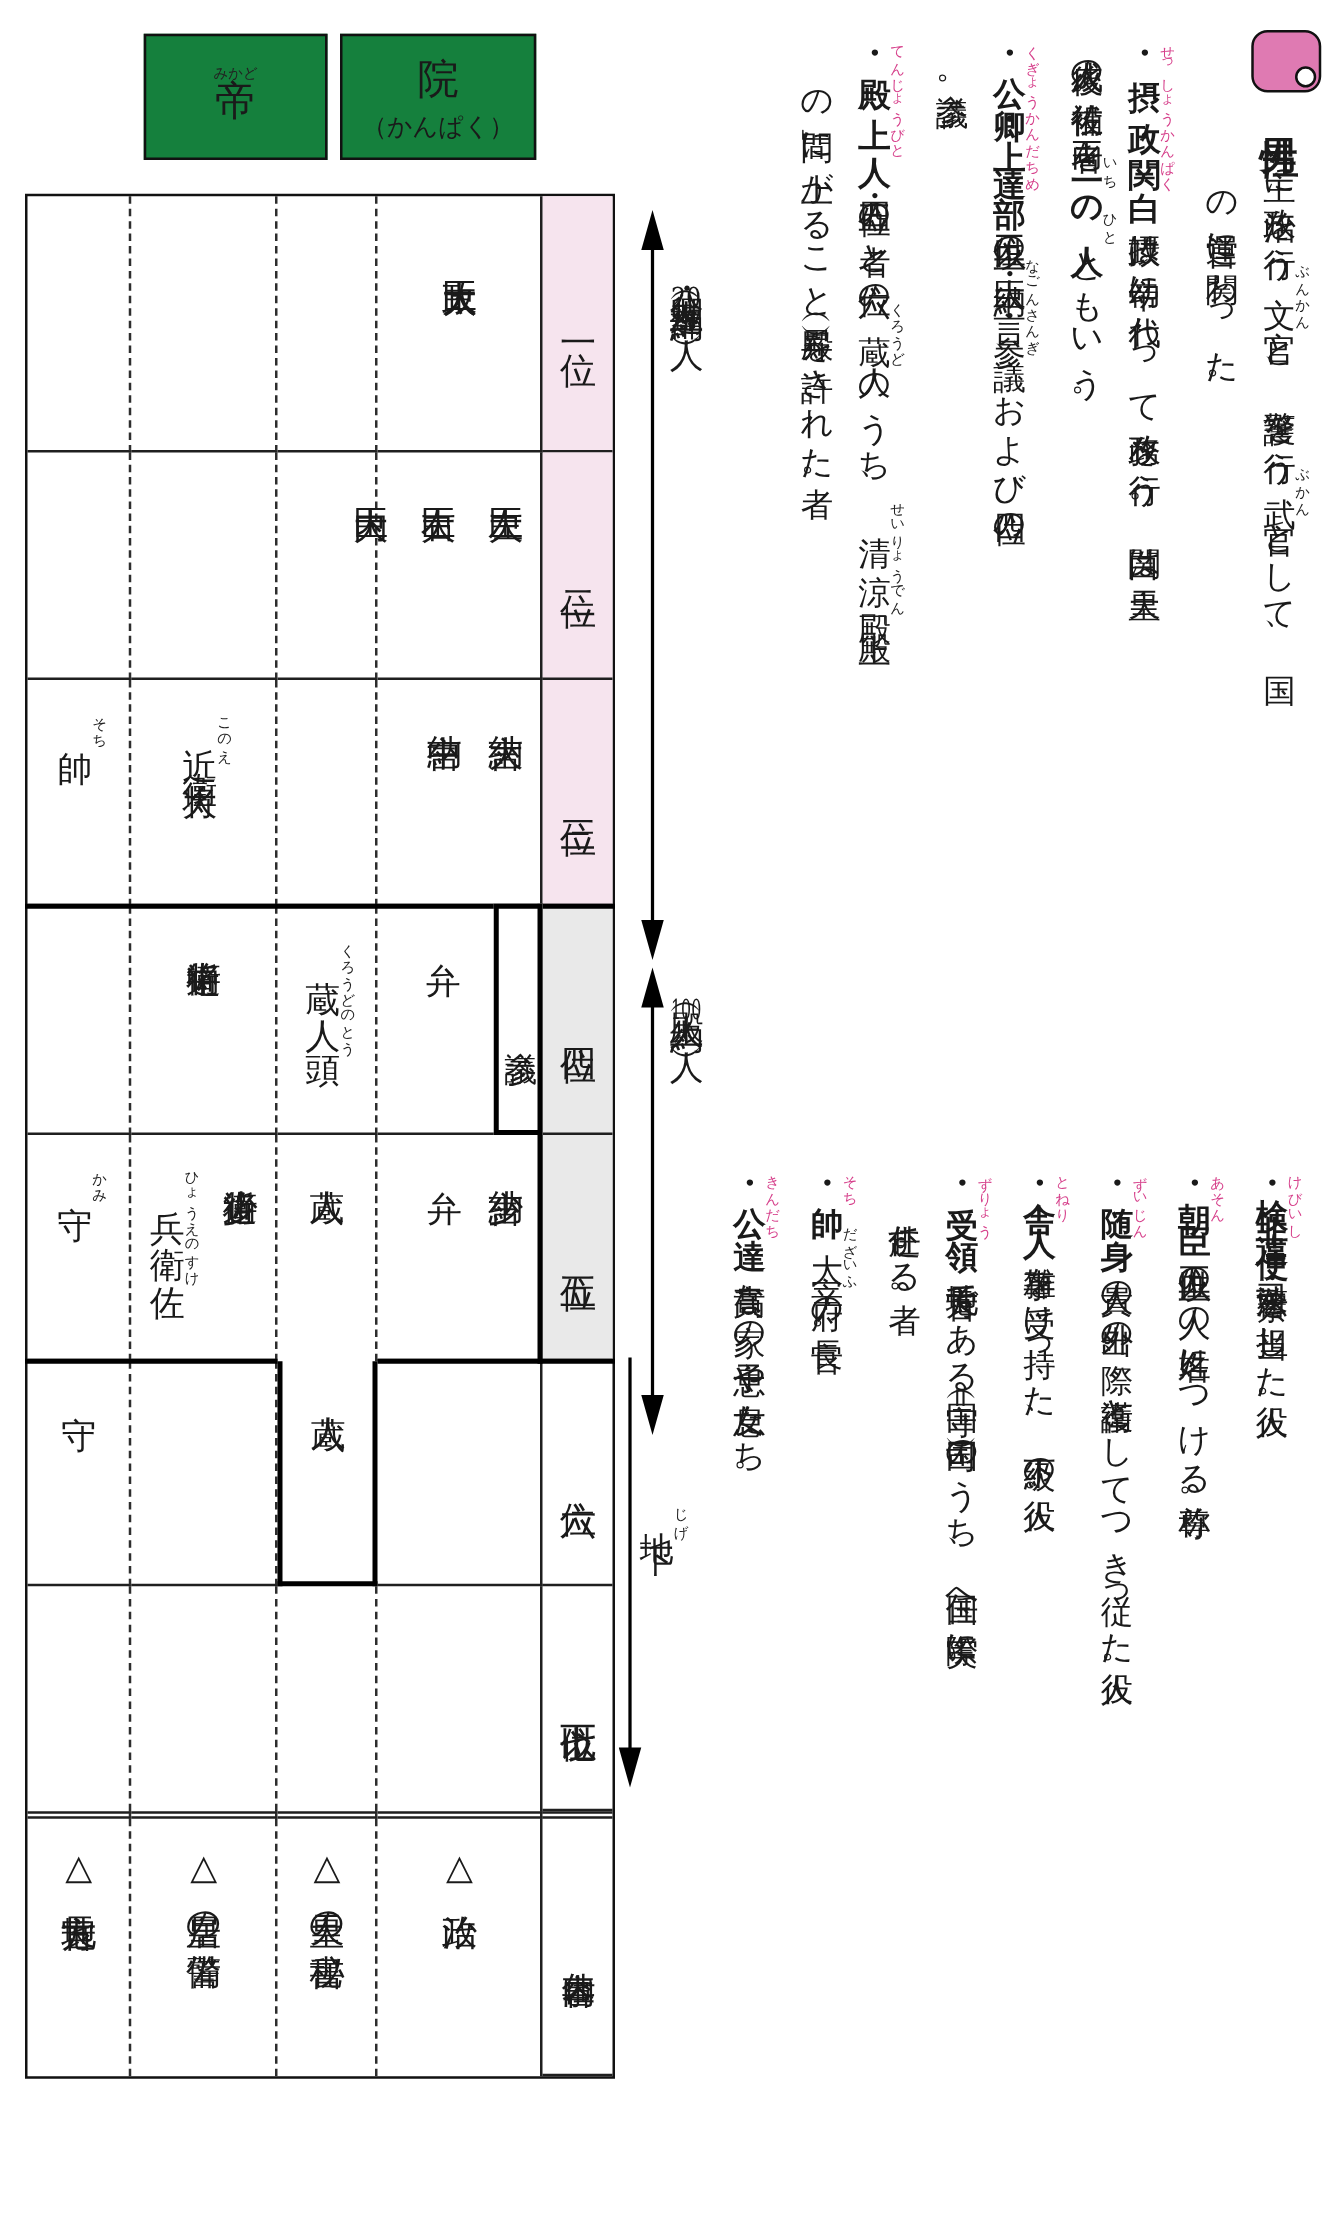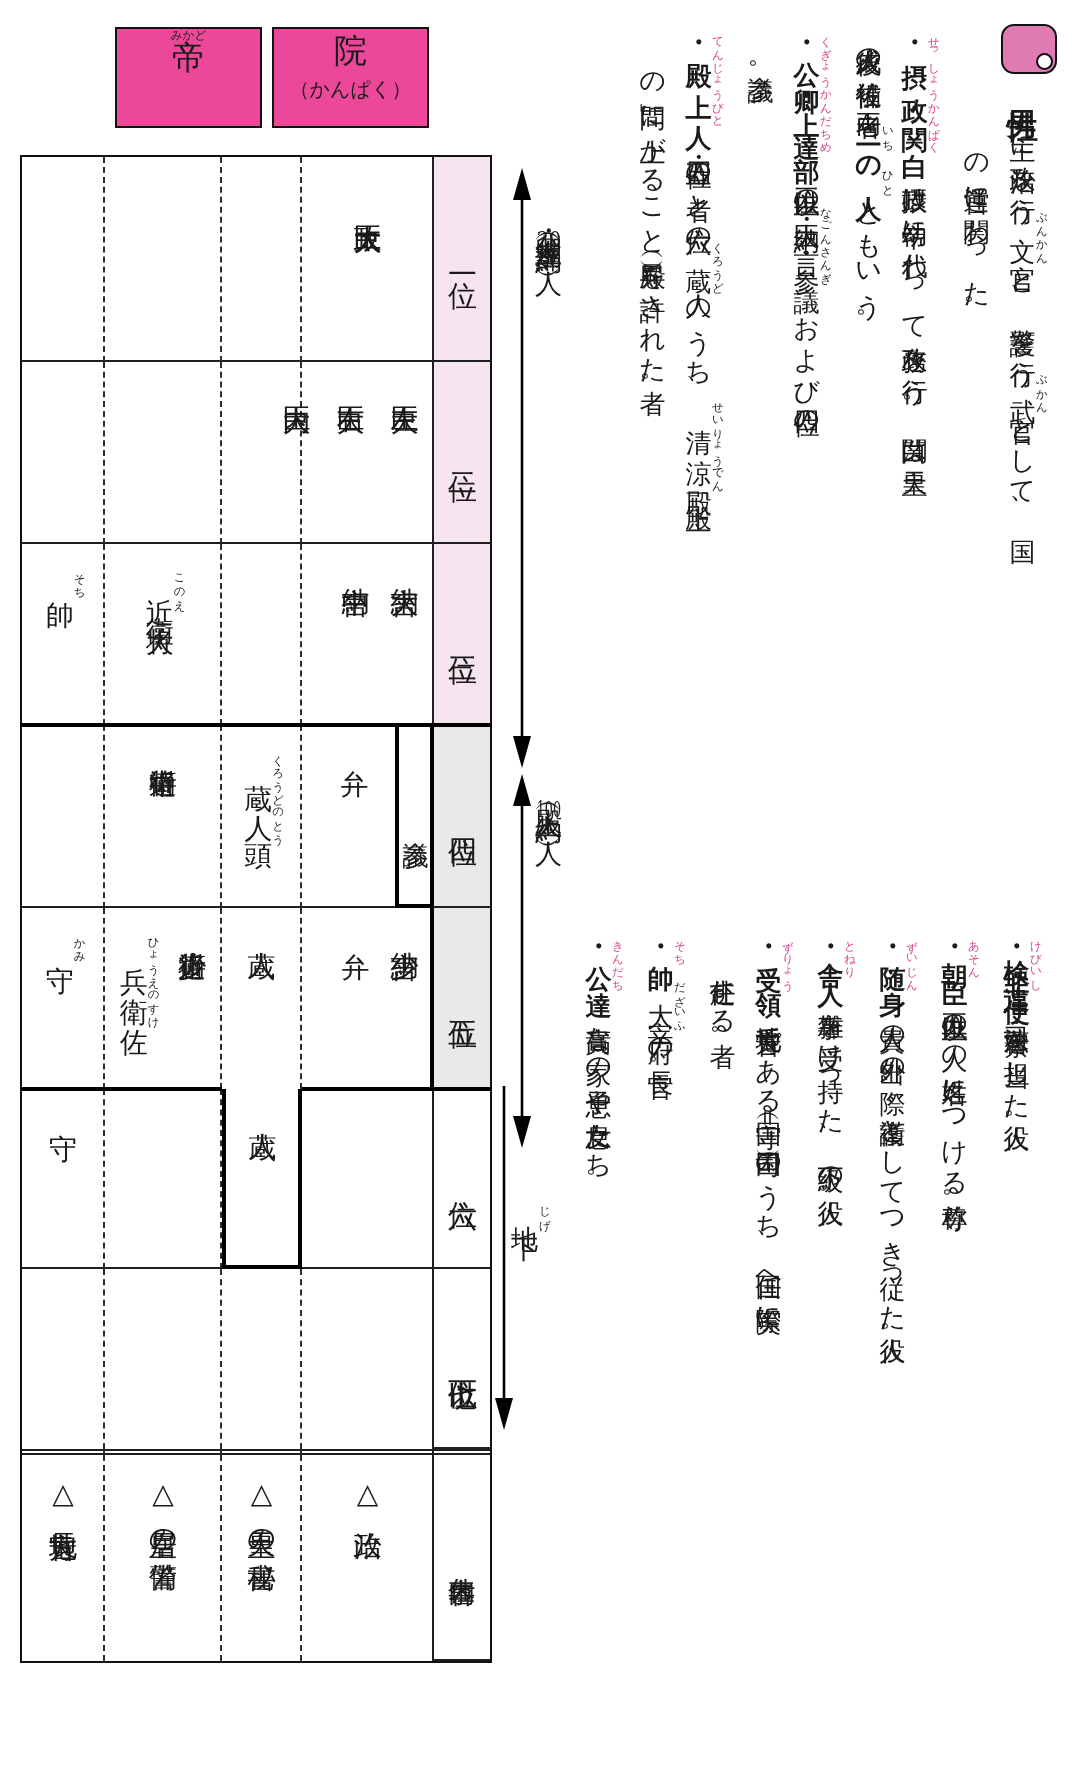--- a/index.html
+++ b/index.html
@@ -2,22 +2,22 @@
 <html lang="ja"><head>
 <meta charset="utf-8">
 <style>
   html,body{margin:0;padding:0;}
   body{
     width:1072px;height:1784px;position:relative;overflow:hidden;
     background:#ffffff;color:#1a1a1a;
     font-family:"DejaVu Serif","Liberation Serif",serif;
   }
   
-  .topbox{position:absolute;border:2.5px solid #111;background:#ec4899;
-    display:flex;flex-direction:column;align-items:center;}
+  .topbox{position:absolute;border:2.5px solid #111;background:#15803d;
+    display:flex;flex-direction:column;align-items:center;justify-content:center;}
   .topbox .big{font-size:33px;}
   .topbox .small{font-size:20px;margin-top:2px;}
   ruby rt{font-size:11.5px;font-family:"DejaVu Sans","Liberation Sans",sans-serif;
     font-weight:400;color:#222;letter-spacing:0;}
   .pk rt{color:#d6408b;}
   .hw{font-weight:700;font-family:"DejaVu Sans","Liberation Sans",sans-serif;}
   .lg{font-size:31px;}
   .tcy{text-combine-upright:all;font-size:22px;}
   
   .grid{

